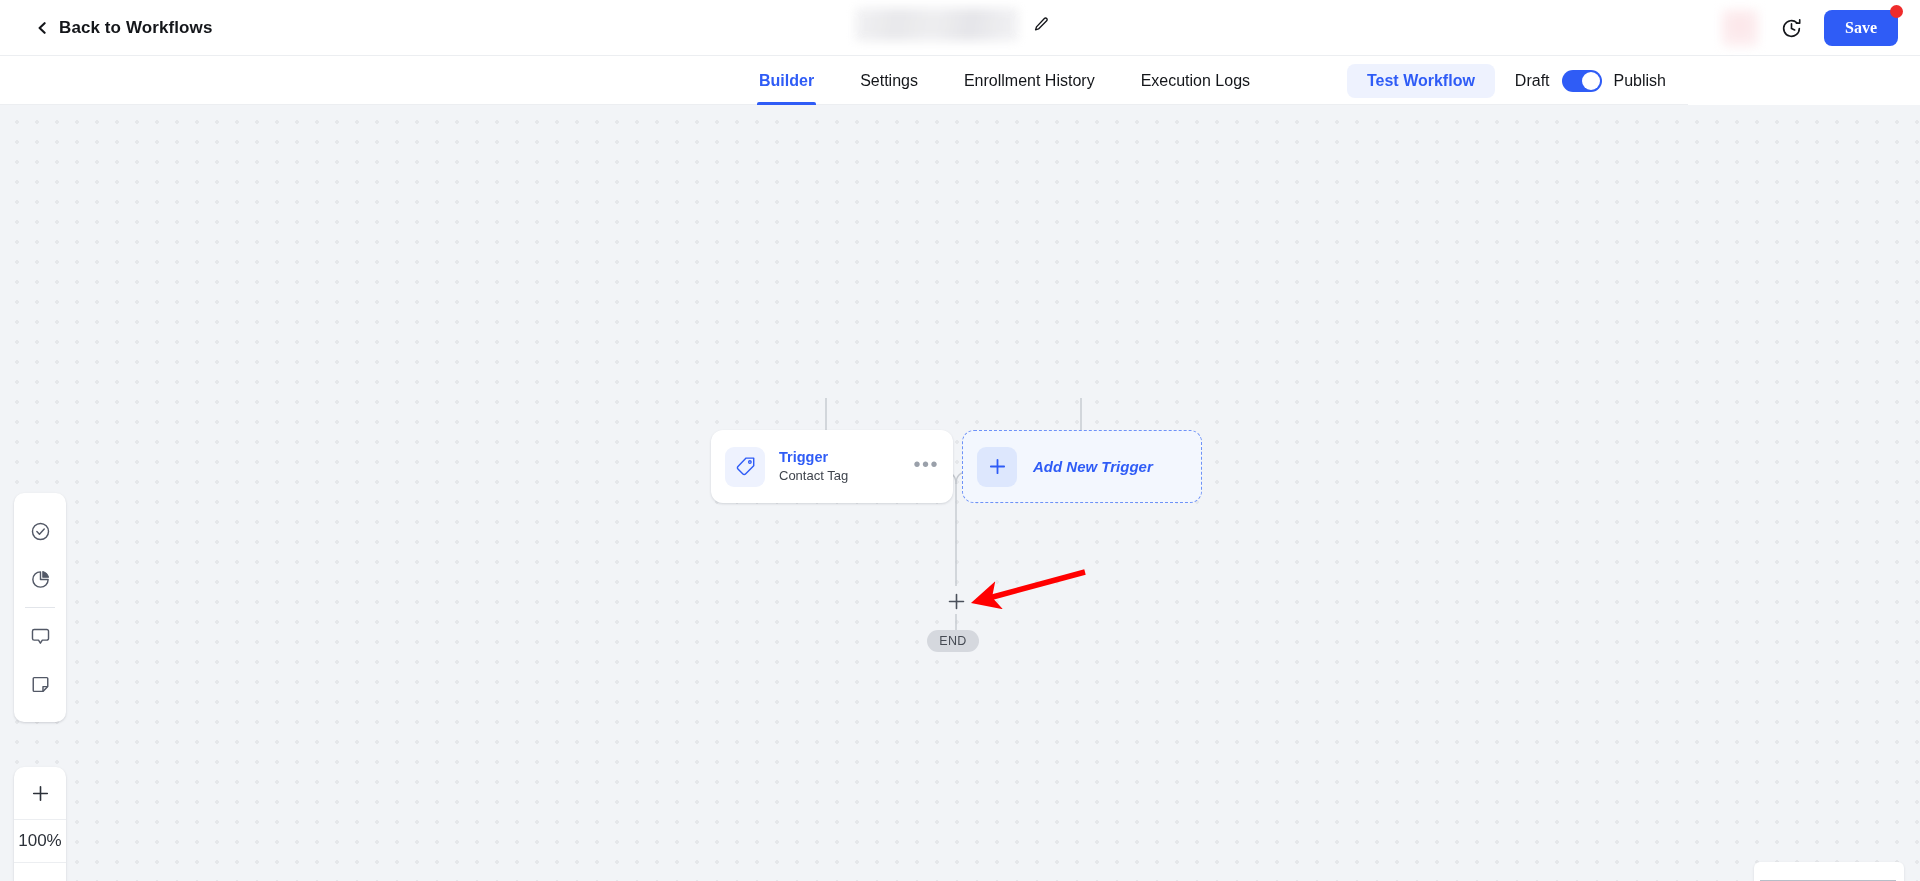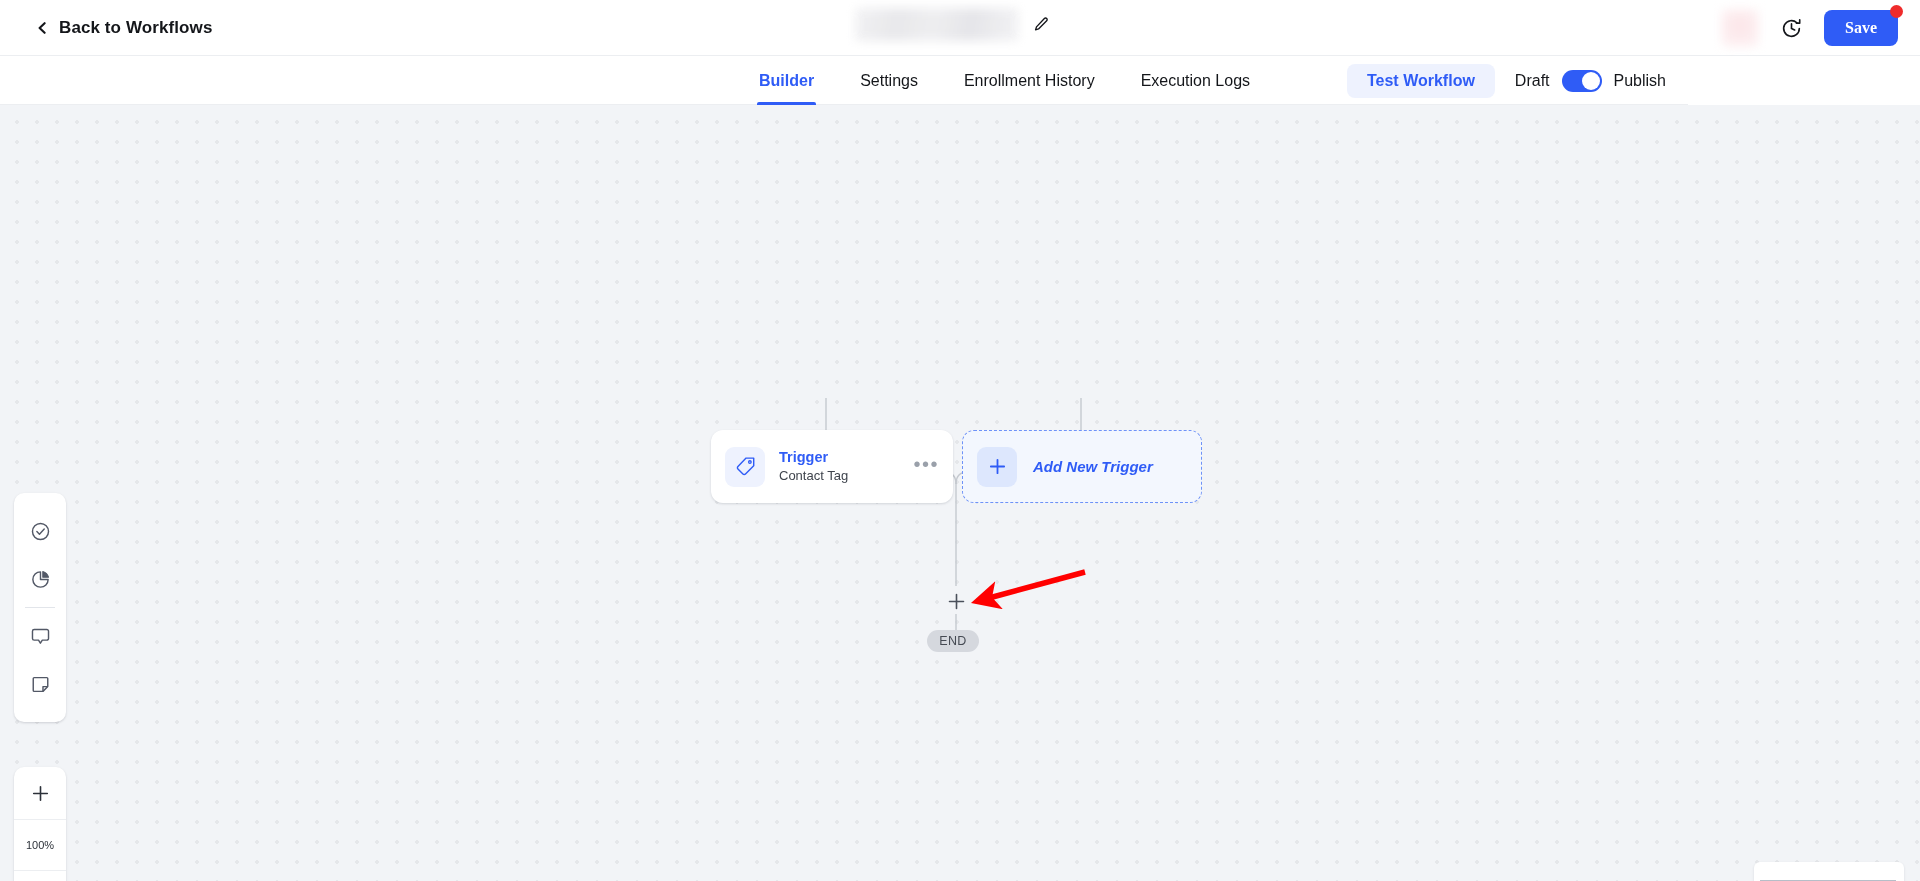--- a/index.html
+++ b/index.html
@@ -181,22 +181,22 @@
     position: absolute; left: 14px; top: 662px;
     width: 52px; background: #ffffff; border-radius: 10px;
     box-shadow: 0 1px 3px rgba(16,24,40,.10), 0 1px 2px rgba(16,24,40,.06);
     display: flex; flex-direction: column; align-items: stretch;
   }
   .zoom-btn {
     height: 52px; display: flex; align-items: center; justify-content: center;
     cursor: pointer; color: #2c3139; font-size: 22px; line-height: 1;
   }
   .zoom-level {
-    height: 52px; display: flex; align-items: center; justify-content: center;
-    font-size: 11px; color: #2c3139; font-weight: 400;
+    height: 44px; display: flex; align-items: center; justify-content: center;
+    font-size: 17px; color: #2c3139; font-weight: 400;
     border-top: 1px solid #eceef1; border-bottom: 1px solid #eceef1;
   }
 
   
   .minimap {
     position: absolute; left: 1754px; top: 757px;
     width: 150px; height: 100px;
     background: #ffffff; border-radius: 6px;
     box-shadow: 0 1px 3px rgba(16,24,40,.10);
     overflow: hidden;

